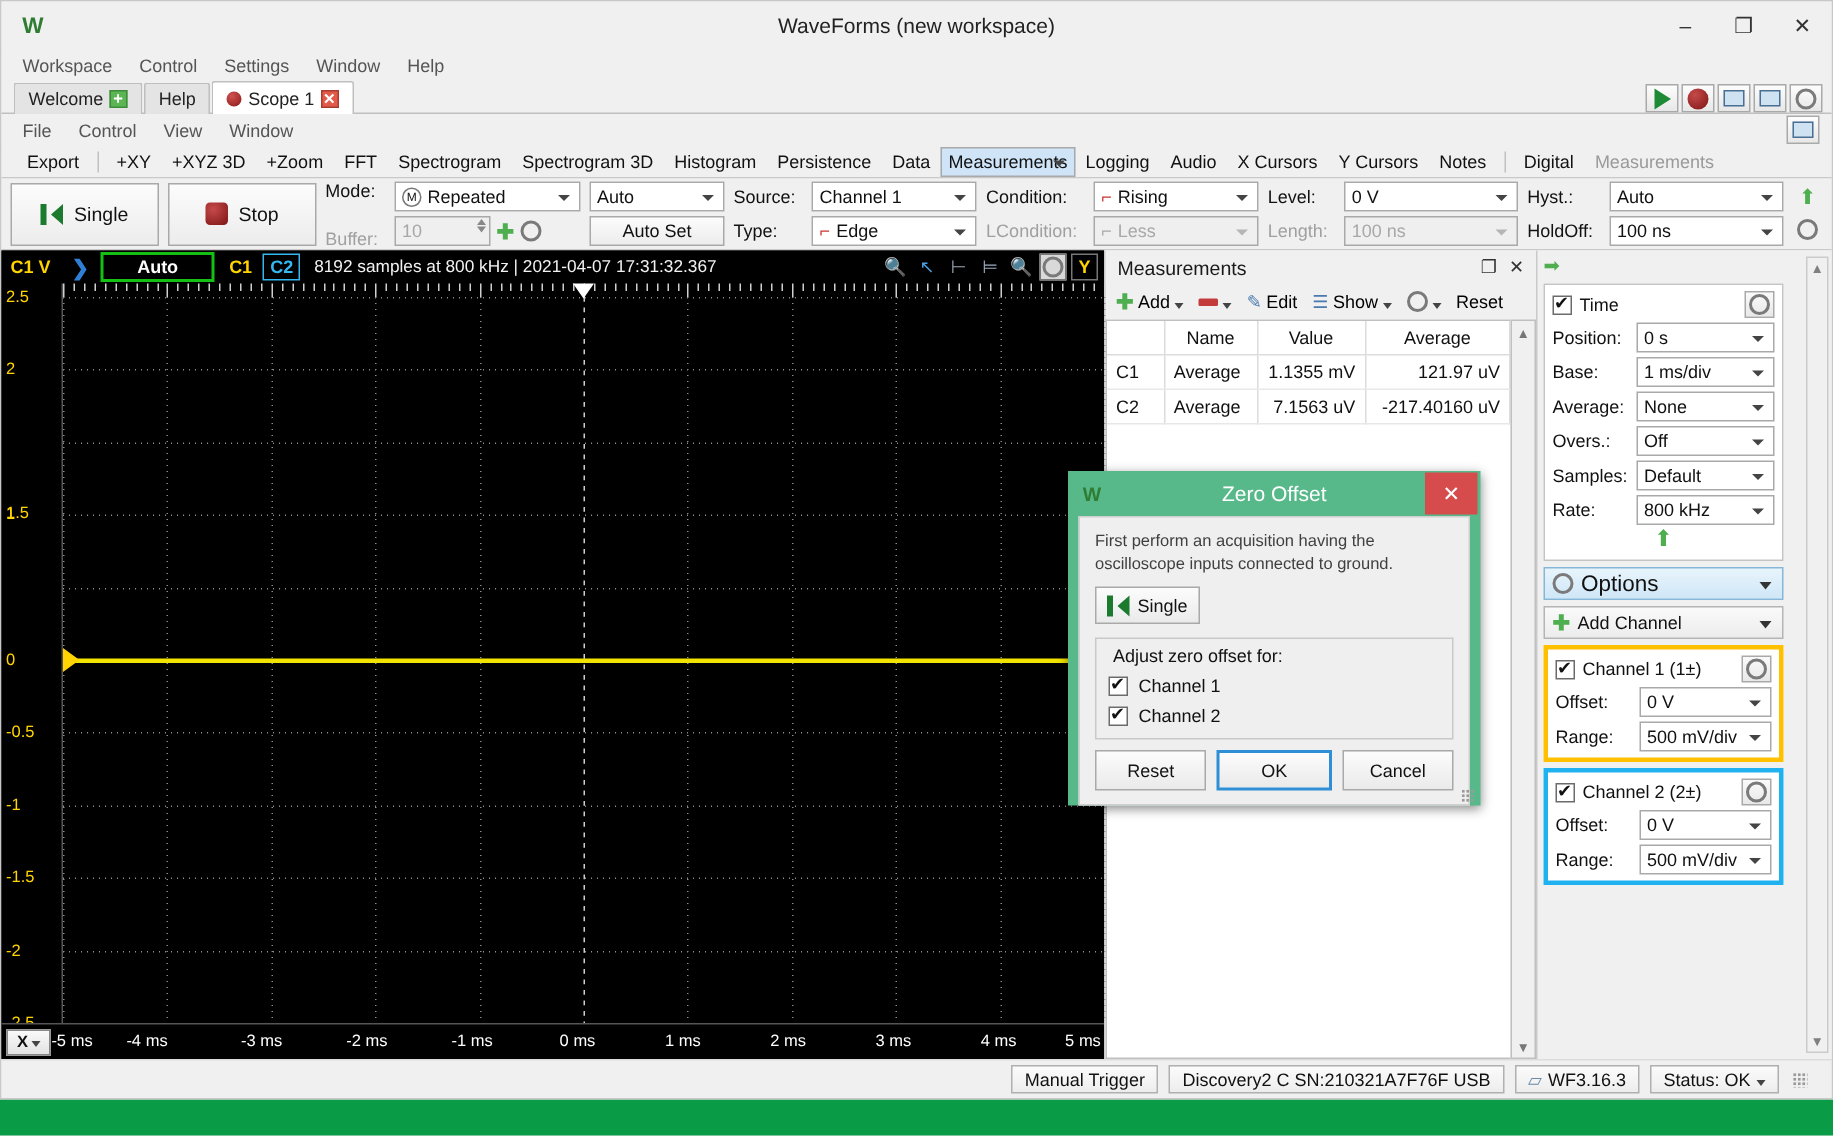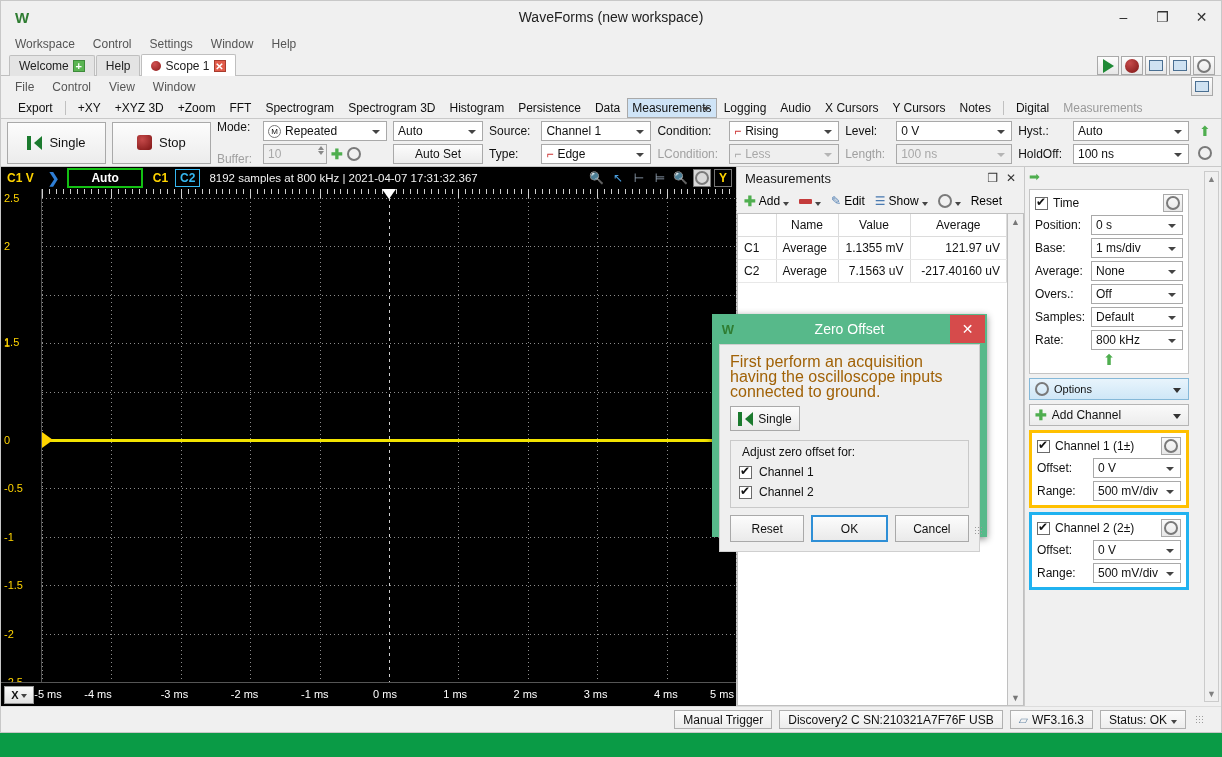--- a/index.html
+++ b/index.html
@@ -217,21 +217,21 @@
   .grp-head .gbtn{
     margin-left:auto; width:20px;height:18px;border:1px solid #a9a9a9;background:linear-gradient(#fafafa,#e8e8e8);
     display:flex;align-items:center;justify-content:center;
   }
   .row{ display:flex; align-items:center; gap:4px; }
   .row .rl{ width:52px; font-size:12px; color:#111; flex:0 0 52px;}
   .row .sel{ flex:1 1 auto; }
   .uparrow{ text-align:center; color:#4fae4f; font-size:15px; line-height:14px; height:16px;}
   .bluebar{
     height:22px; border:1px solid #85b8d8; background:linear-gradient(#e8f4fc,#cfe7f7);
-    display:flex; align-items:center; padding:0 5px; gap:5px; font-size:11px; color:#111; position:relative;
+    display:flex; align-items:center; padding:0 5px; gap:5px; font-size:15px; color:#111; position:relative;
   }
   .bluebar:after{ content:""; position:absolute; right:7px; top:9px;
     border-left:4px solid transparent;border-right:4px solid transparent;border-top:5px solid #333;}
   .greenbar{
     height:22px; border:1px solid #b5b5b5; background:linear-gradient(#fafafa,#ececec);
     display:flex; align-items:center; padding:0 5px; gap:5px; font-size:12px; color:#111; position:relative;
   }
   .greenbar:after{ content:""; position:absolute; right:7px; top:9px;
     border-left:4px solid transparent;border-right:4px solid transparent;border-top:5px solid #333;}
   .rscroll{ position:absolute; right:2px; top:4px; bottom:4px; width:15px; background:#f0f0f0;
@@ -259,21 +259,21 @@
   .modal-tb .mlogo{ width:24px; text-align:center; color:#2f7d32; font-weight:bold; font-size:13px; margin-left:4px;}
   .modal-tb .mtitle{ position:absolute; left:0;right:0; text-align:center; font-size:14px; color:#ffffff;}
   .modal-tb .mclose{
     margin-left:auto; width:35px; height:28px; background:#d64b4b; color:#fff;
     display:flex;align-items:center;justify-content:center; font-size:14px; z-index:2; margin-right:2px;
   }
   .modal-body{
     margin:0 7px 7px 7px; background:#efefef; border:1px solid #cfcfcf; flex:1 1 auto;
     padding:9px 10px; display:flex; flex-direction:column; gap:7px;
   }
-  .modal-text{ font-size:16px; color:#a16207; line-height:15px; }
+  .modal-text{ font-size:11px; color:#404040; line-height:15px; }
   .modal-single{
     width:70px;height:25px; border:1px solid #a9a9a9; background:linear-gradient(#fcfcfc,#eaeaea);
     display:flex;align-items:center;justify-content:center;gap:5px;font-size:12px;color:#111;
   }
   .fieldset{ border:1px solid #c9c9c9; padding:4px 8px 8px 8px; margin-top:2px;}
   .fieldset .legend{ font-size:12px; color:#111; margin-top:-12px; background:#efefef; display:inline-block; padding:0 3px;}
   .fsrow{ display:flex; align-items:center; gap:7px; font-size:12px; color:#111; margin-top:6px;}
   .modal-btns{ display:flex; gap:7px; margin-top:auto; }
   .mbtn{
     flex:1 1 0; height:27px; border:1px solid #a9a9a9; background:linear-gradient(#fcfcfc,#eaeaea);

